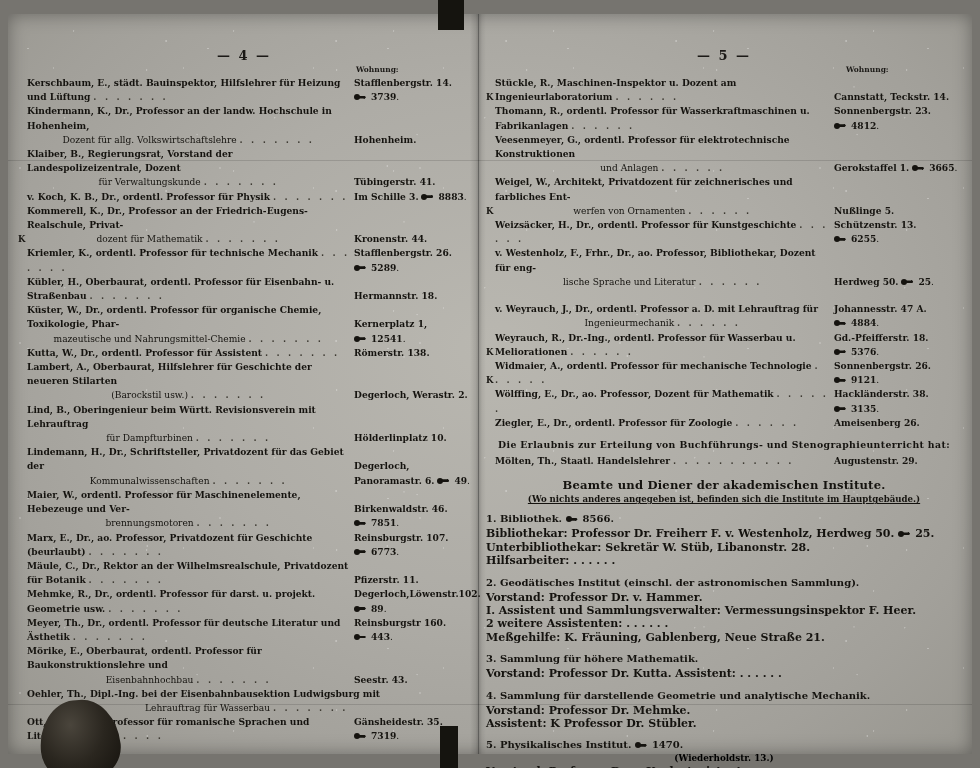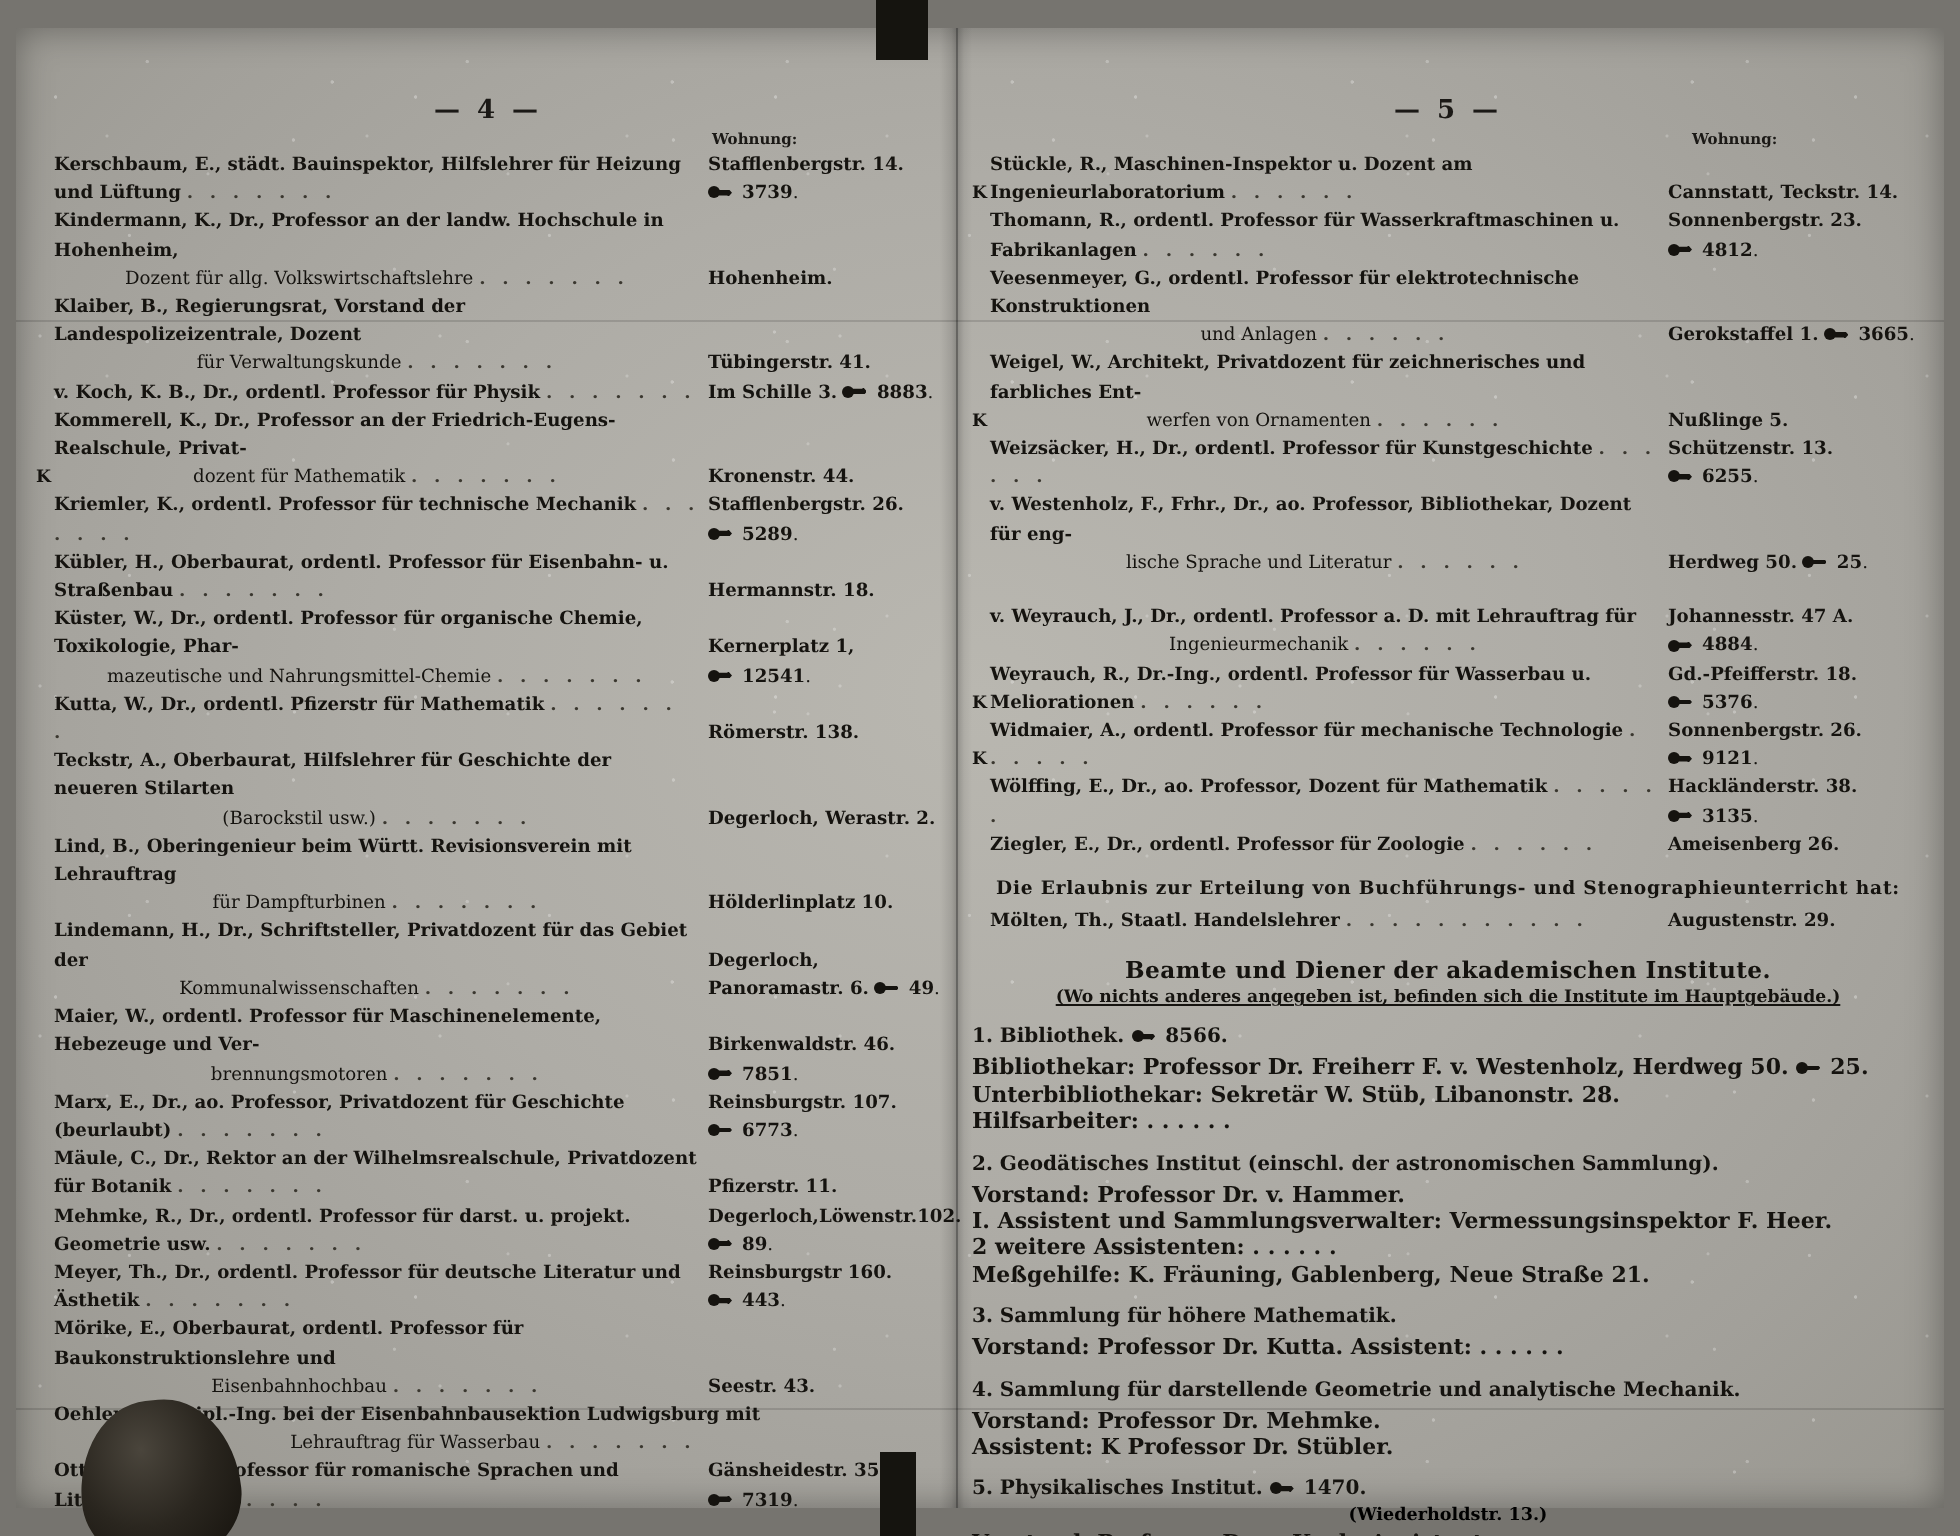--- a/index.html
+++ b/index.html
@@ -168,26 +168,26 @@
             <span class="namecol"><span class="nm">Kübler, H., Oberbaurat, ordentl. Professor für Eisenbahn- u. Straßenbau</span> <span class="leader">. . . . . . . </span></span>
             <span class="addrcol"><span class="addr">Hermannstr. 18.</span> </span>
           </div>
           <div class="entry">
             <span class="kmark"></span>
             <span class="namecol"><span class="nm">Küster, W., Dr., ordentl. Professor für organische Chemie, Toxikologie, Phar-</span><span class="ind">mazeutische und Nahrungsmittel-Chemie <span class="leader">. . . . . . . </span></span></span>
             <span class="addrcol"><span class="ind" style="text-align:left;visibility:hidden">.</span><span class="addr">Kernerplatz 1,</span> <span class="tel"><span class="telglyph"></span><span class="telnum">12541</span>.</span></span>
           </div>
           <div class="entry">
             <span class="kmark"></span>
-            <span class="namecol"><span class="nm">Kutta, W., Dr., ordentl. Pfizerstr für Mathematik</span> <span class="leader">. . . . . . . </span></span>
+            <span class="namecol"><span class="nm">Kutta, W., Dr., ordentl. Professor für Assistent</span> <span class="leader">. . . . . . . </span></span>
             <span class="addrcol"><span class="addr">Römerstr. 138.</span> </span>
           </div>
           <div class="entry">
             <span class="kmark"></span>
-            <span class="namecol"><span class="nm">Teckstr, A., Oberbaurat, Hilfslehrer für Geschichte der neueren Stilarten</span><span class="ind">(Barockstil usw.) <span class="leader">. . . . . . . </span></span></span>
+            <span class="namecol"><span class="nm">Lambert, A., Oberbaurat, Hilfslehrer für Geschichte der neueren Stilarten</span><span class="ind">(Barockstil usw.) <span class="leader">. . . . . . . </span></span></span>
             <span class="addrcol"><span class="ind" style="text-align:left;visibility:hidden">.</span><span class="addr">Degerloch, Werastr. 2.</span> </span>
           </div>
           <div class="entry">
             <span class="kmark"></span>
             <span class="namecol"><span class="nm">Lind, B., Oberingenieur beim Württ. Revisionsverein mit Lehrauftrag</span><span class="ind">für Dampfturbinen <span class="leader">. . . . . . . </span></span></span>
             <span class="addrcol"><span class="ind" style="text-align:left;visibility:hidden">.</span><span class="addr">Hölderlinplatz 10.</span> </span>
           </div>
           <div class="entry">
             <span class="kmark"></span>
             <span class="namecol"><span class="nm">Lindemann, H., Dr., Schriftsteller, Privatdozent für das Gebiet der</span><span class="ind">Kommunalwissenschaften <span class="leader">. . . . . . . </span></span></span>

